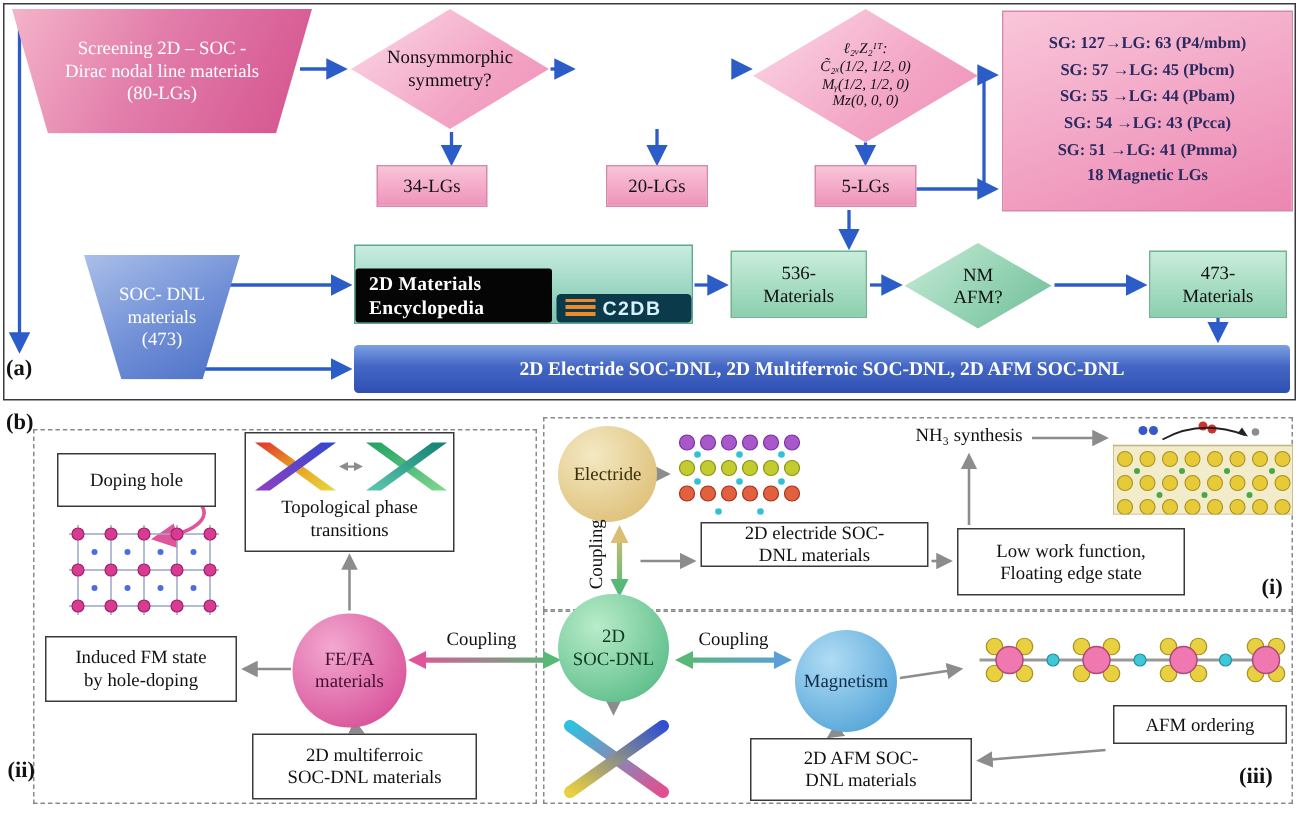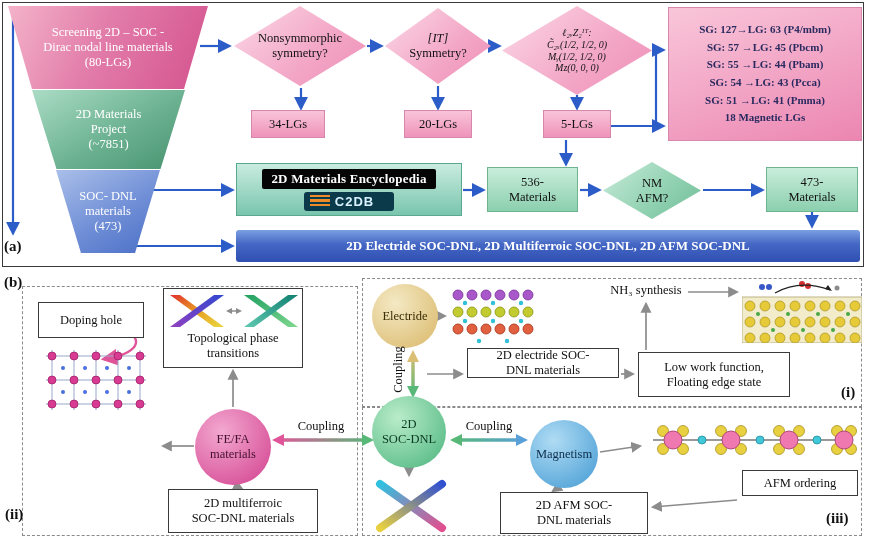--- a/index.html
+++ b/index.html
@@ -11,21 +11,21 @@
   .panel-border{border:1px solid #3a3a3a}
   .funnel{color:#fff;font-size:12.5px}
   .f1{background:linear-gradient(115deg,#f4b3c9 0%,#e27daa 45%,#d4528e 100%);clip-path:polygon(0 0,100% 0,88% 100%,12% 100%)}
   .f2{background:linear-gradient(150deg,#abdcc5 0%,#6cb292 55%,#47926f 100%);clip-path:polygon(0 0,100% 0,84% 100%,16% 100%)}
   .f3{background:linear-gradient(150deg,#aabfe9 0%,#6f8ed6 55%,#4a6ec6 100%);clip-path:polygon(0 0,100% 0,76% 100%,24% 100%)}
   .diamond{clip-path:polygon(50% 0,100% 50%,50% 100%,0 50%);background:linear-gradient(135deg,#fbd9e6 0%,#f3a6c6 60%,#ee8fb8 100%);font-size:12.5px}
   .diamond-green{clip-path:polygon(50% 0,100% 50%,50% 100%,0 50%);background:linear-gradient(135deg,#c8ecd9 0%,#8fd0b0 60%,#6fbd98 100%);font-size:12.5px}
   .pinkbox{background:linear-gradient(180deg,#f8c4d8,#ef93ba);border:1px solid #d687ab;font-size:12.5px}
   .sgbox{background:linear-gradient(160deg,#f9c6d9 0%,#f1a0c2 60%,#ec86b1 100%);border:1px solid #d687ab;font-weight:bold;color:#2a2a60;font-size:11px;line-height:1.6}
   .greenbox{background:linear-gradient(180deg,#c9eddb,#8bcfae);border:1px solid #6fb38f;font-size:12.5px}
-  .ency{background:linear-gradient(180deg,#c9ece0,#79c5ad);border:1px solid #5aa88e;display:flex;flex-direction:column;align-items:center;justify-content:center;gap:3px}
+  .ency{background:linear-gradient(180deg,#c9ece0,#79c5ad);border:1px solid #5aa88e;display:flex;flex-direction:row;align-items:flex-end;justify-content:center;gap:3px}
   .ency-black{background:#050505;color:#fff;font-weight:bold;font-size:13px;padding:2px 9px;border-radius:2px;letter-spacing:.2px}
   .c2db{display:flex;align-items:center;gap:5px;background:#0b3a4a;padding:2px 20px 2px 6px;border-radius:3px}
   .c2db-stripes{width:20px;height:13px;background:repeating-linear-gradient(180deg,#f08a28 0 2.5px,#0b3a4a 2.5px 4.5px)}
   .c2db-text{color:#d9f2ff;font-weight:bold;font-size:13px;letter-spacing:1px;font-family:"Liberation Sans",sans-serif}
   .resultbar{background:linear-gradient(180deg,#7b9fe2 0%,#4466c4 45%,#2f50b2 100%);border-radius:3px;color:#fff;font-weight:bold;font-size:13px}
   .wbox{background:#fff;border:1px solid #3a3a3a;font-size:12.5px}
   .dashed{border:1px dashed #8a8a8a}
   .circle{border-radius:50%;font-size:12.5px}
   .fefa-c{background:radial-gradient(circle at 35% 30%,#f3a8d0,#d9569c 78%);color:#43102e}
   .elec-c{background:radial-gradient(circle at 35% 30%,#f4e9c4,#dfc27c 78%);color:#3a2d08}
@@ -119,38 +119,29 @@
       <polygon points="450,440 462,434 462,446" fill="#58b878"></polygon>
       <polygon points="528,440 516,434 516,446" fill="#5aa0d8"></polygon>
     </g>
   </svg>
 
   <div class="abs layer2 funnel f1 flex-c" style="left:8px;top:6px;width:200px;height:83px">
     <div>Screening 2D – SOC -</div>
     <div>Dirac nodal line materials</div>
     <div>(80-LGs)</div>
   </div>
-  <div class="abs layer2 funnel f2 flex-c" style="left:32px;top:90px;width:153px;height:79px">
-    <div>2D Materials</div>
-    <div>Project</div>
-    <div>(~7851)</div>
-  </div>
   <div class="abs layer2 funnel f3 flex-c" style="left:56px;top:170px;width:104px;height:83px">
     <div>SOC- DNL</div>
     <div>materials</div>
     <div>(473)</div>
   </div>
 
   <div class="abs layer2 diamond flex-c" style="left:234px;top:6px;width:132px;height:80px">
     <div>Nonsymmorphic</div>
     <div>symmetry?</div>
-  </div>
-  <div class="abs layer2 diamond flex-c" style="left:385px;top:8px;width:106px;height:76px">
-    <div class="ital">[IT]</div>
-    <div>Symmetry?</div>
   </div>
   <div class="abs layer2 diamond flex-c small ital" style="left:502px;top:6px;width:150px;height:89px">
     <div>ℓ₂ᵥZ₂ᴵᵀ:</div>
     <div>C̃₂ₓ(1/2, 1/2, 0)</div>
     <div>Mᵧ(1/2, 1/2, 0)</div>
     <div>Mz(0, 0, 0)</div>
   </div>
 
   <div class="abs layer2 pinkbox flex-c" style="left:251px;top:110px;width:74px;height:28px">34-LGs</div>
   <div class="abs layer2 pinkbox flex-c" style="left:404px;top:110px;width:68px;height:28px">20-LGs</div>
@@ -265,20 +256,24 @@
       <line x1="64" y1="22" x2="72" y2="22" stroke="#8c8c8c" stroke-width="1.5"></line>
       <polygon points="60,22 66,19 66,25" fill="#8c8c8c"></polygon>
       <polygon points="76,22 70,19 70,25" fill="#8c8c8c"></polygon>
       <polygon points="78,6 88,6 132,38 122,38" fill="url(#tg3)"></polygon>
       <polygon points="122,6 132,6 88,38 78,38" fill="url(#tg4)"></polygon>
     </svg>
     <div>Topological phase</div>
     <div>transitions</div>
   </div>
 
+  <div class="abs layer2 wbox flex-c" style="left:30px;top:424px;width:128px;height:44px">
+    <div>Induced FM state</div>
+    <div>by hole-doping</div>
+  </div>
 
   <div class="abs layer2 circle fefa-c flex-c" style="left:195px;top:409px;width:76px;height:76px">
     <div>FE/FA</div>
     <div>materials</div>
   </div>
 
   <div class="abs layer2 clabel" style="left:286px;top:419px;width:70px">Coupling</div>
 
   <div class="abs layer2 wbox flex-c" style="left:168px;top:489px;width:150px;height:44px">
     <div>2D multiferroic</div>

